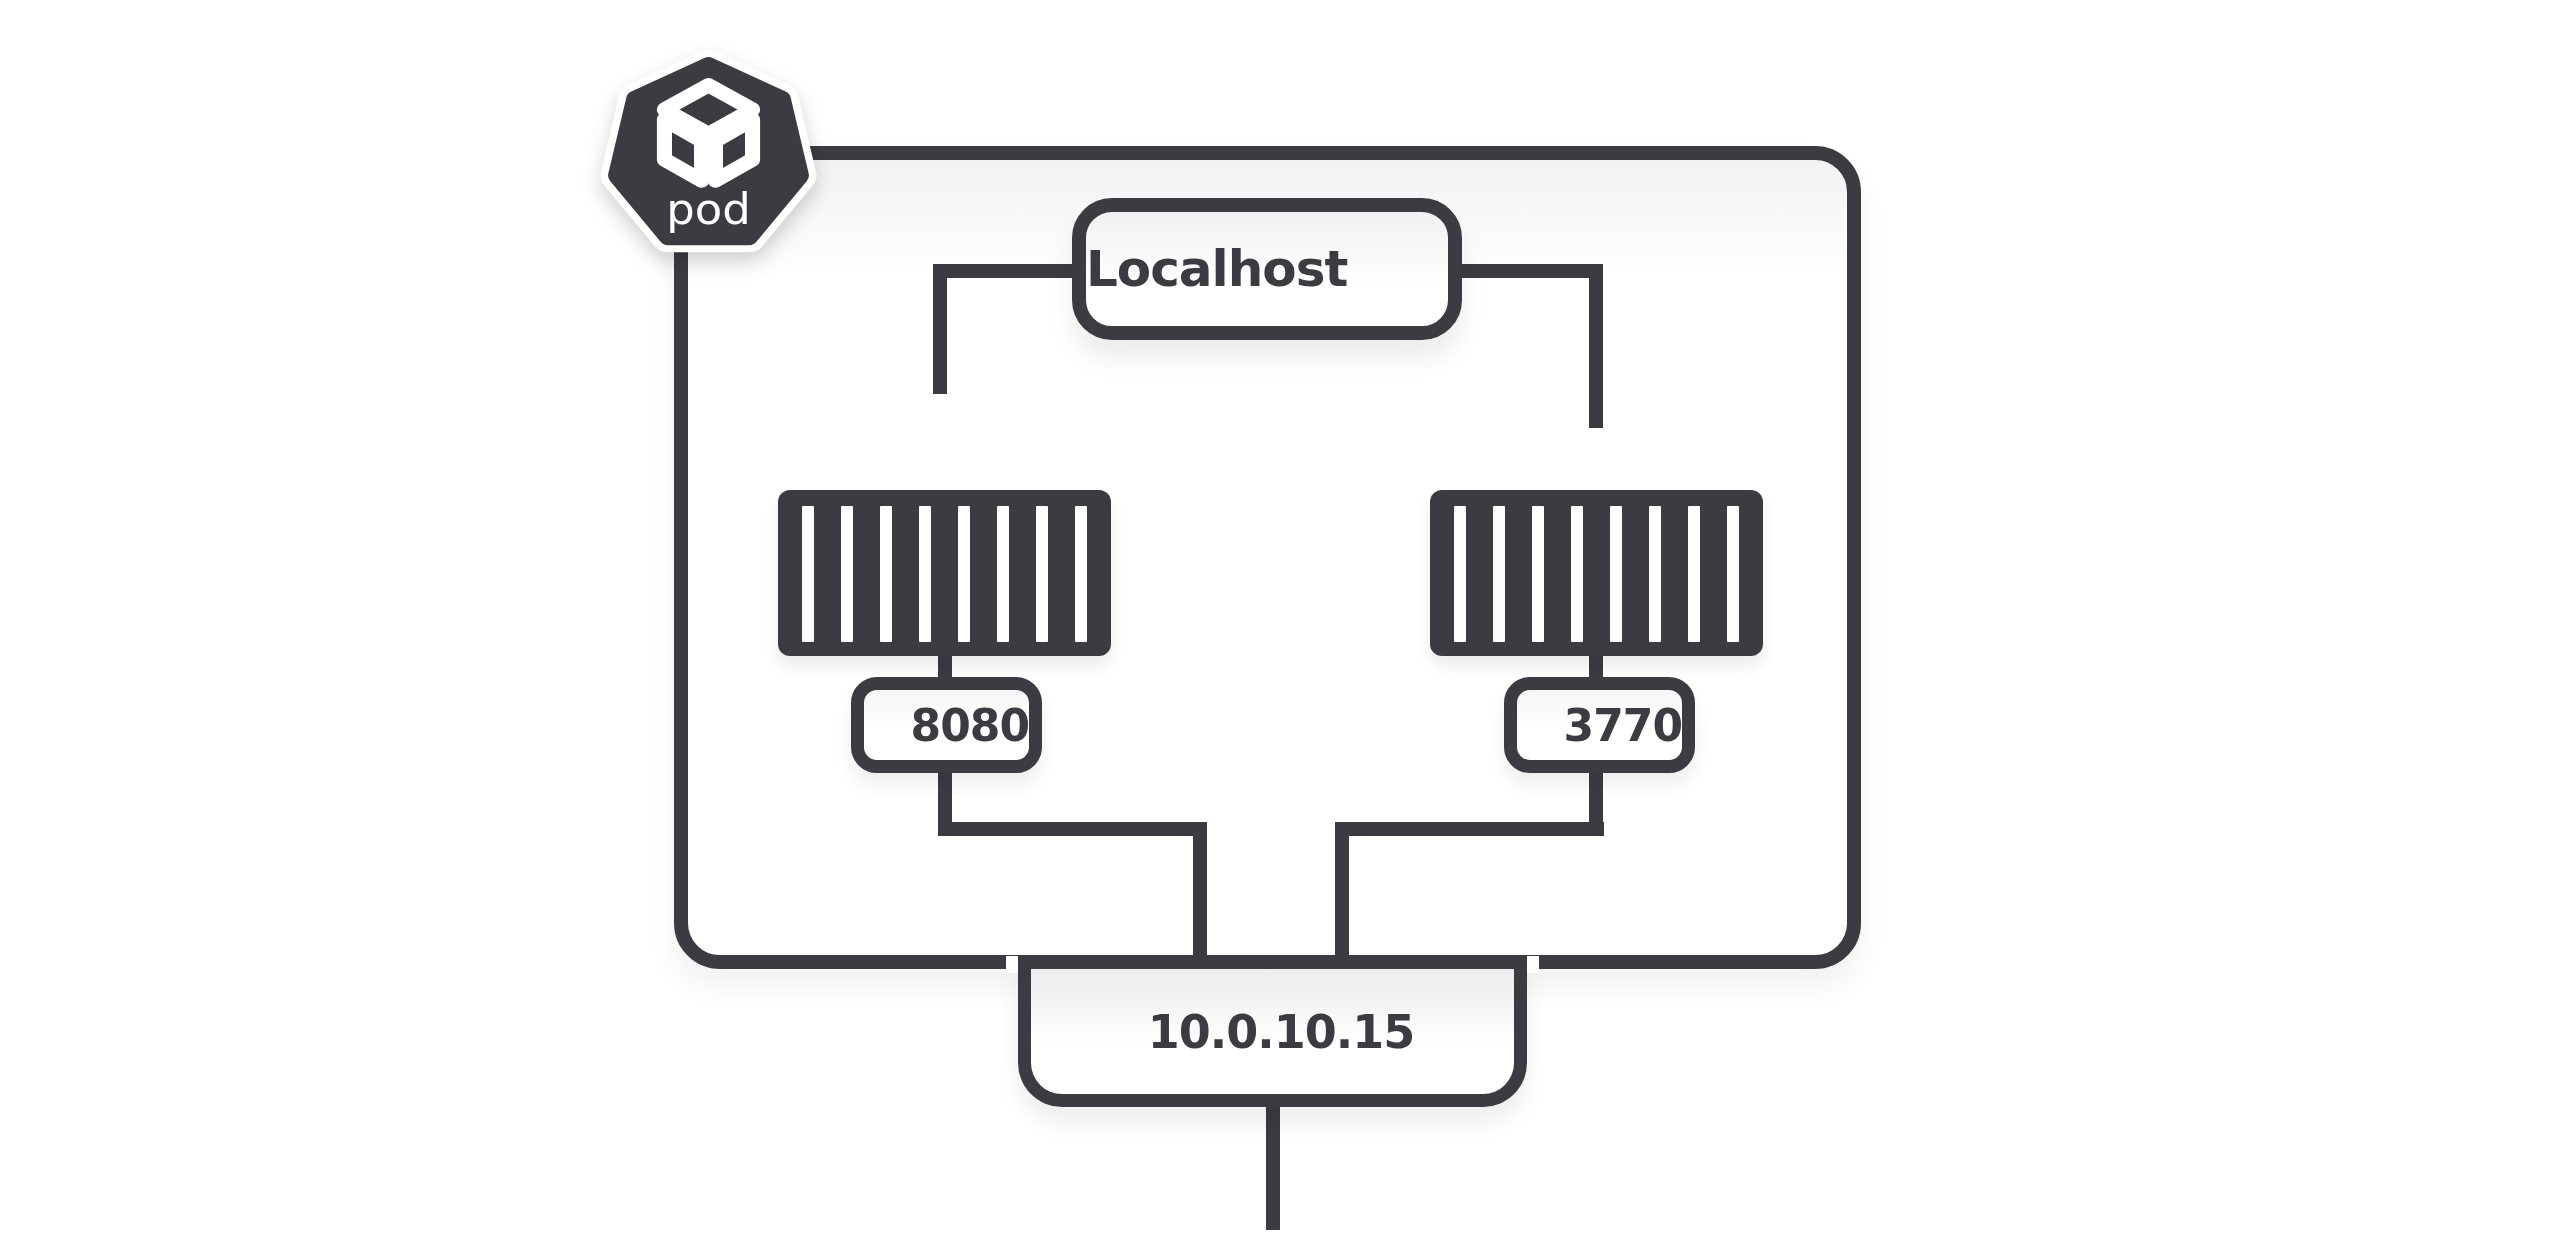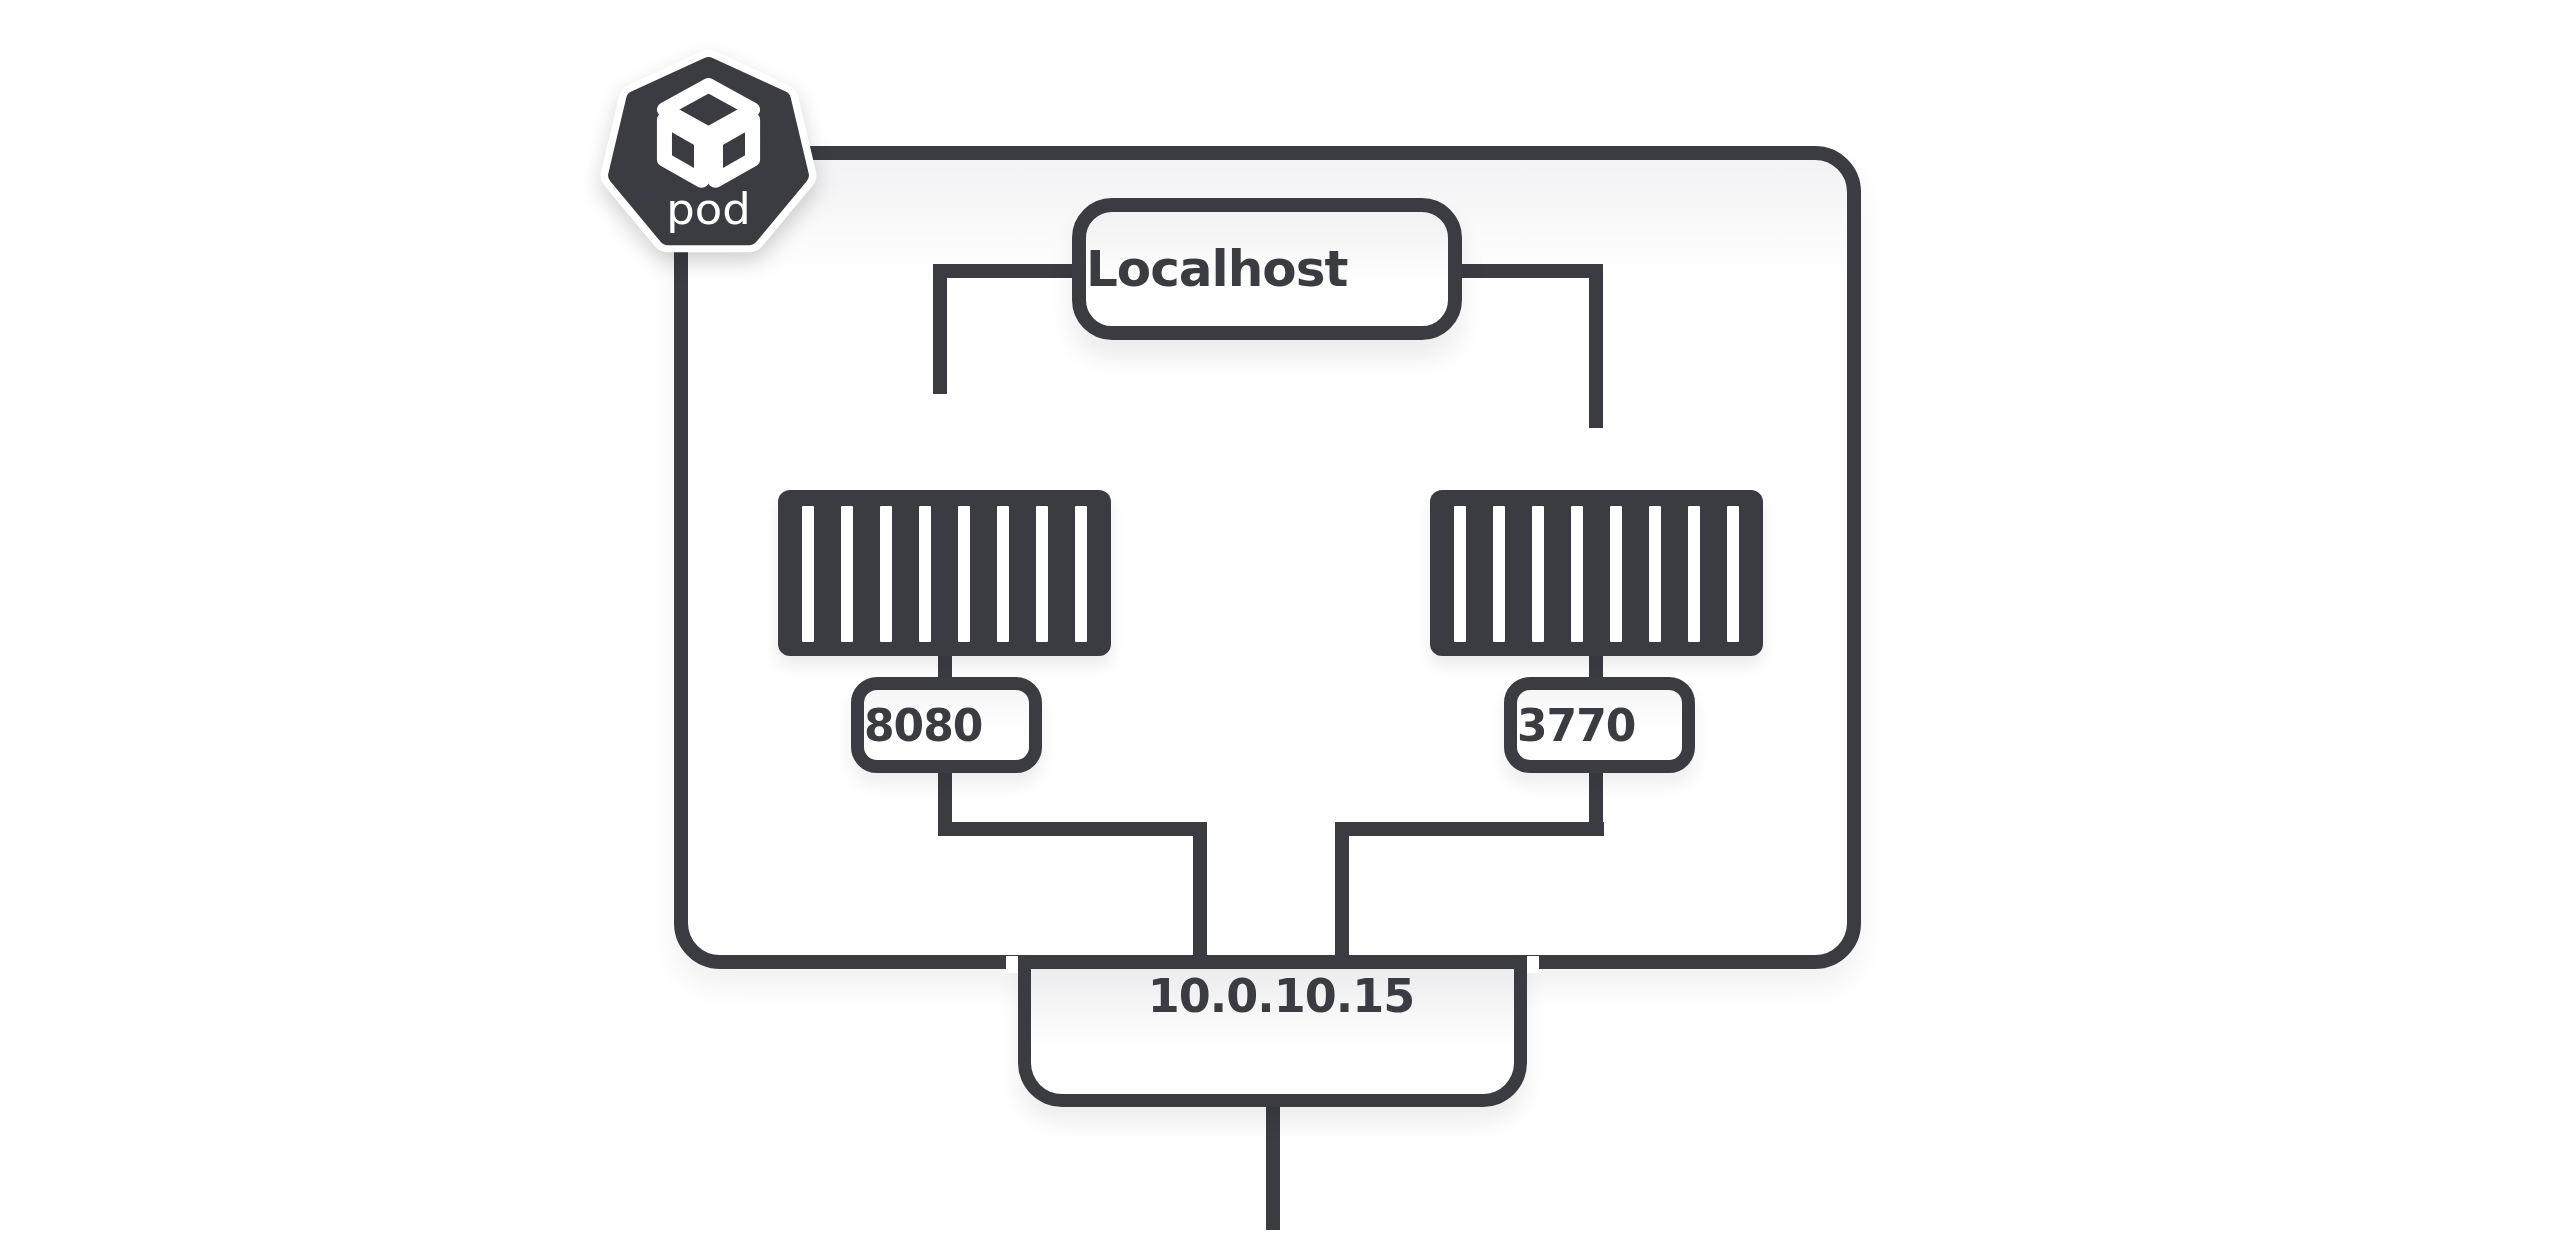--- a/index.html
+++ b/index.html
@@ -78,36 +78,36 @@
   .crate-side{left:1430px}
   .stripe{width:12px;background:#fff;border-radius:1px}
   
   .port{
     position:absolute;
     top:677px;width:191px;height:96px;
     border:13px solid var(--ink);
     border-radius:26px;
     background:linear-gradient(180deg,#f6f6f7,#ffffff 60%);
     box-shadow:0 12px 18px rgba(0,0,0,.07);
-    display:flex;align-items:center;justify-content:flex-start;
+    display:flex;align-items:center;justify-content:flex-end;
     font-size:44px;font-weight:bold;letter-spacing:-1px;
     z-index:3;
   }
   .port-main{left:851px}
   .port-side{left:1504px}
   
   .ip-badge{
     position:absolute;
     left:1018px;top:956px;width:509px;height:151px;
     border:13px solid var(--ink);
     border-top:13px solid transparent;
     border-radius:0 0 44px 44px;
     background:linear-gradient(180deg,#ececee,#ffffff 62%) padding-box;
     box-shadow:0 16px 22px rgba(0,0,0,.07);
-    display:flex;justify-content:center;
+    display:flex;align-items:center;justify-content:center;
     font-size:46px;font-weight:bold;letter-spacing:-1px;
     z-index:3;
     padding-left:17px;
   }
   .ip-badge::before,.ip-badge::after{
     content:"";position:absolute;top:-13px;width:12px;height:17px;background:#fff;
   }
   .ip-badge::before{left:-25px}
   .ip-badge::after{right:-25px}
   

